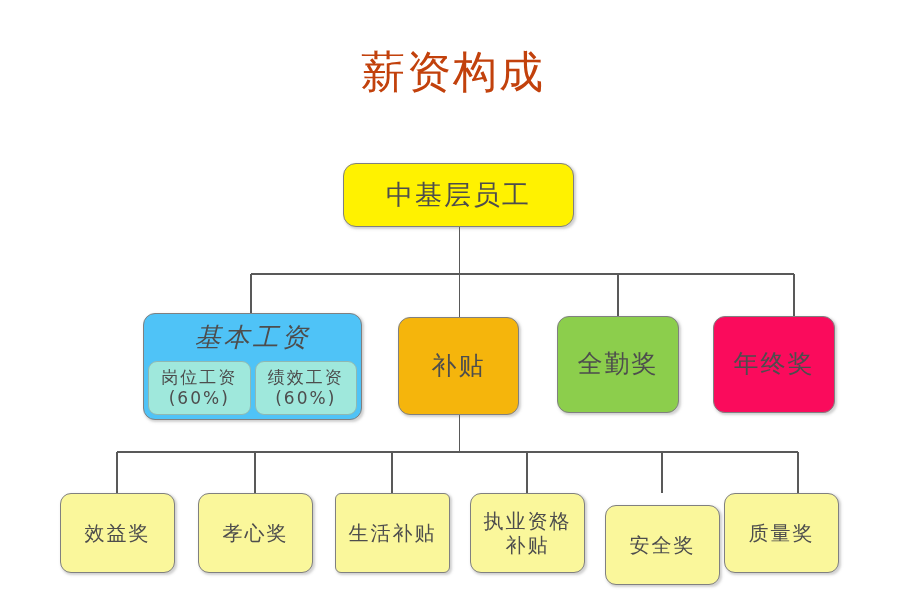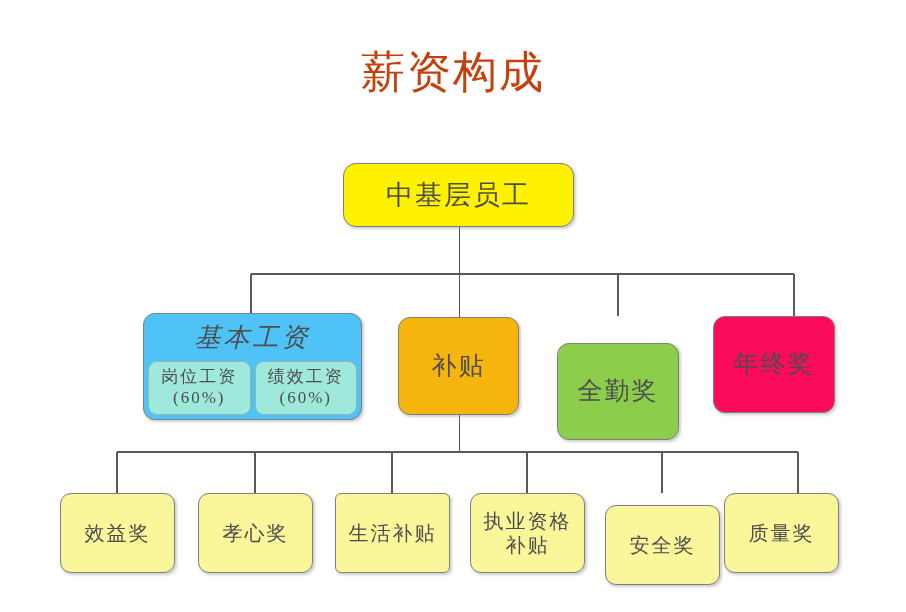--- a/index.html
+++ b/index.html
@@ -96,21 +96,20 @@
     color: #4d4d4d;
     letter-spacing: 3px;
     font-style: italic;
   }
   #node-base .base-sub-row {
     display: flex;
     gap: 4px;
     padding: 0 4px 4px 4px;
     box-sizing: border-box;
     height: 58px;
-    font-family: Liberation Serif, serif;
   }
   #node-base .base-sub {
     flex: 1 1 0;
     box-sizing: border-box;
     background: #9FE8DC;
     border: 1px solid #8fb8b2;
     border-radius: 9px;
     display: flex;
     align-items: center;
     justify-content: center;
@@ -128,21 +127,20 @@
     background: #F5B50C;
     font-size: 25px;
   }
   #node-attendance {
     left: 557px;
     top: 316px;
     width: 122px;
     height: 97px;
     background: #8CCE4C;
     font-size: 25px;
-    margin-top: 27px;
   }
   #node-annual {
     left: 713px;
     top: 316px;
     width: 122px;
     height: 97px;
     background: #FA0B5C;
     font-size: 25px;
   }
 

